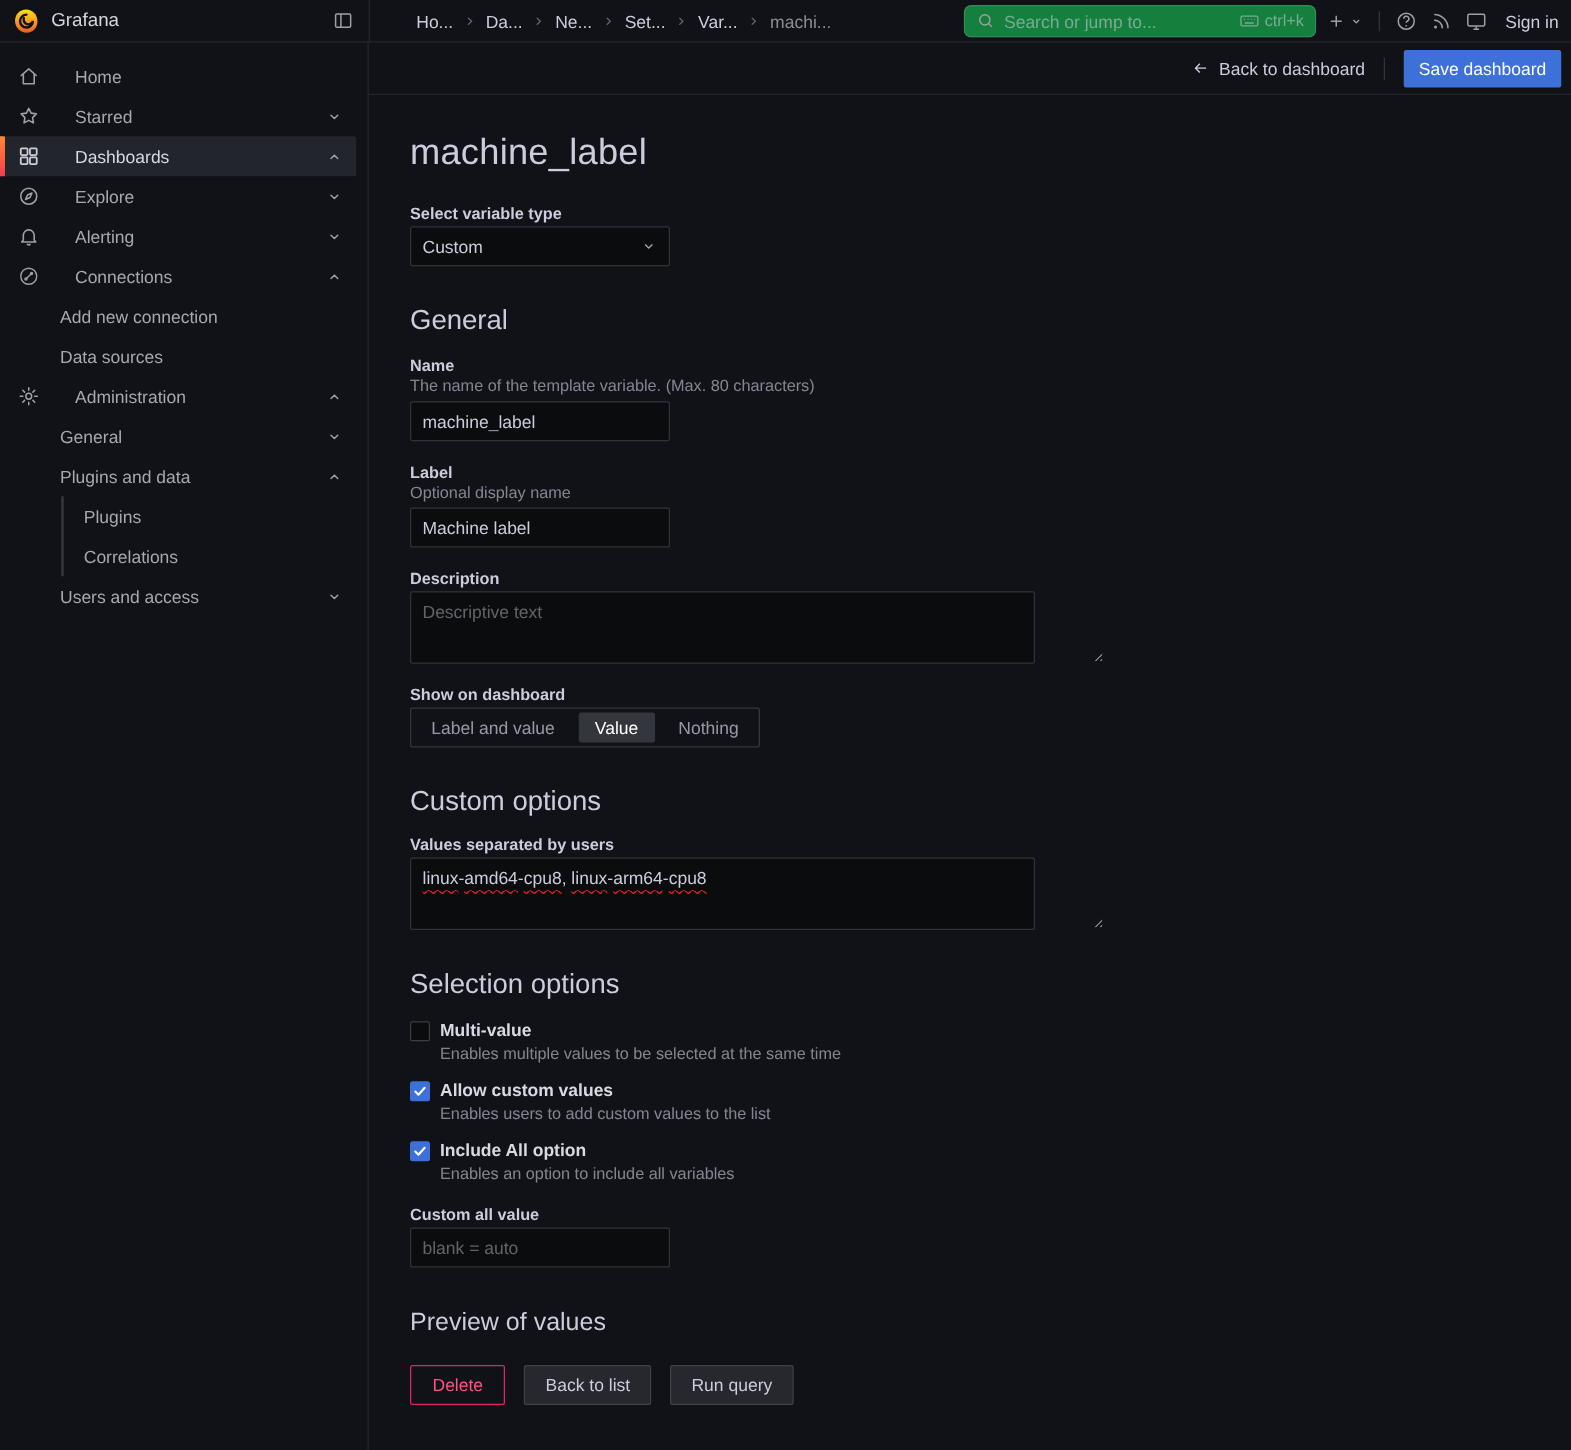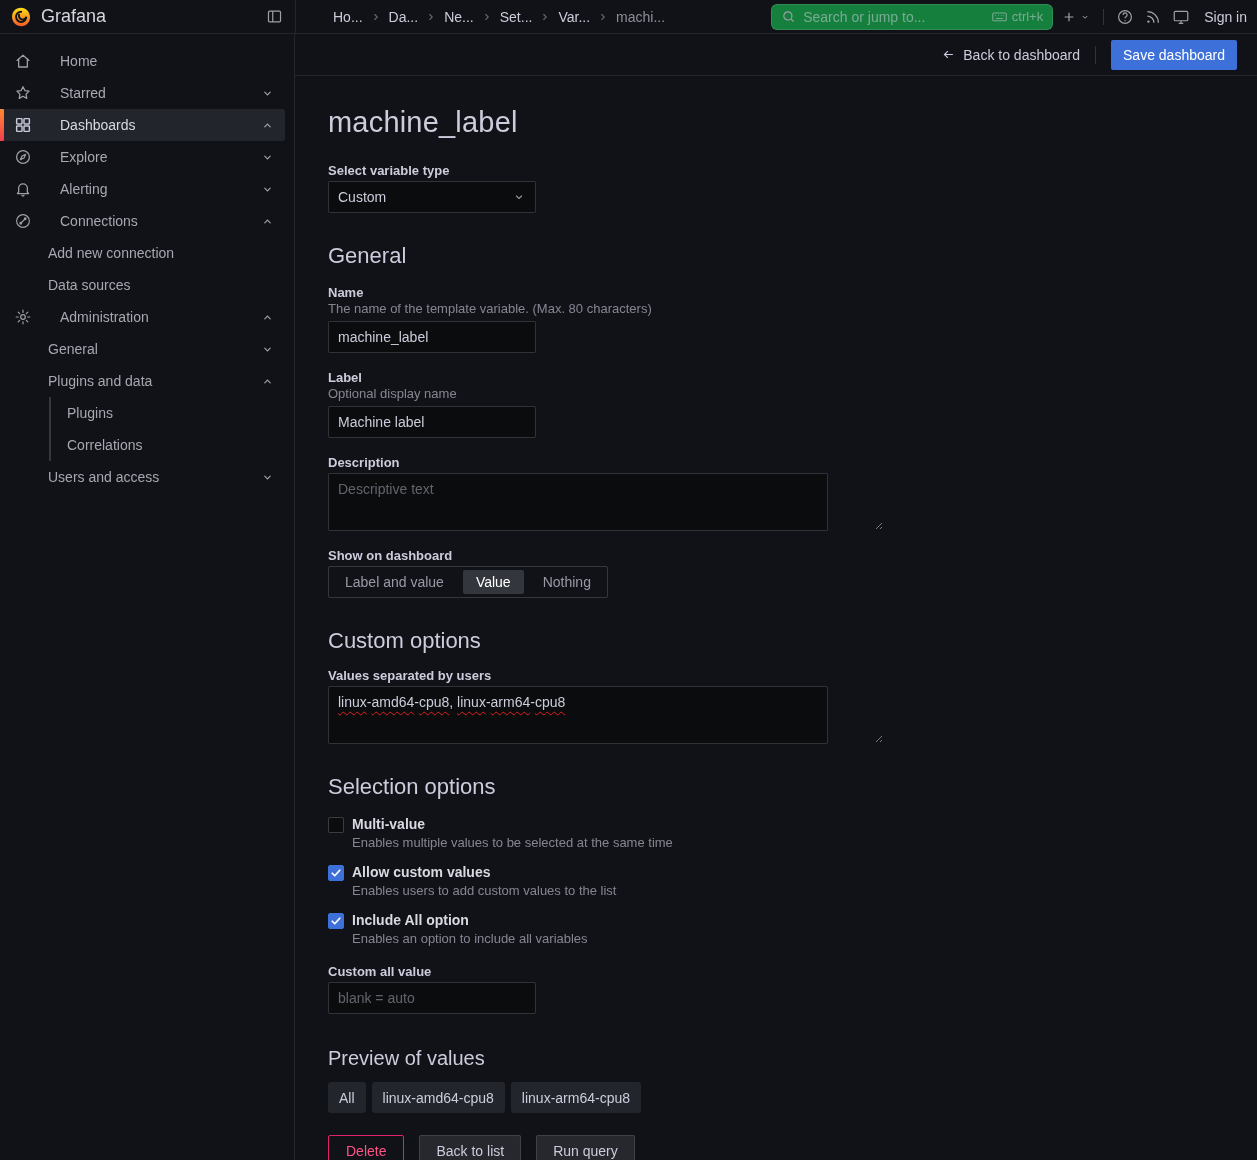--- a/index.html
+++ b/index.html
@@ -12,21 +12,21 @@
   }
   svg { display:block; }
   .ic { color:#9da0a8; }
 
   
   .header {
     height:34px; display:flex; align-items:stretch;
     border-bottom:1px solid rgba(204,204,220,.11);
   }
   .h-left { width:295px; flex:none; display:flex; align-items:center; padding:0 10px; }
-  .brand { margin-left:9px; font-size:18px; color:#d5d7e0; }
+  .brand { margin-left:9px; font-size:15px; color:#d5d7e0; }
   .icon-btn { background:none; border:none; cursor:pointer; color:#9da0a8; display:flex; align-items:center; justify-content:center; padding:2px; }
   .h-toggle { margin-left:auto; }
   .breadcrumbs { display:flex; align-items:center; gap:7px; padding-left:37px; border-left:1px solid rgba(204,204,220,.11); }
   .crumb { color:#ccccdc; cursor:pointer; white-space:nowrap; }
   .crumb.last { color:rgba(204,204,220,.65); cursor:default; }
   .crumb-sep { display:flex; color:rgba(204,204,220,.45); }
   .h-right { margin-left:auto; display:flex; align-items:center; gap:6px; padding-right:8px; }
   .searchbox {
     width:282px; height:26px; display:flex; align-items:center; gap:7px;
     background:#15803d; border:1px solid rgba(204,204,220,.16); border-radius:6px; padding:0 9px;
@@ -53,21 +53,21 @@
   .nav-item .nav-chev { position:absolute; right:11px; color:#9da0a8; display:flex; }
   .nav-item.active { background:#22252b; border-radius:0 2px 2px 0; }
   .nav-item.active::after { content:""; position:absolute; left:0; top:0; bottom:0; width:4px; border-radius:0 1px 1px 0;
     background:linear-gradient(180deg,#ff8833 0%,#f53e4c 100%); }
   .nav-item.active .nav-label { color:#d8dae3; }
   .nav-item.active .nav-ic { color:#ccccdc; }
 
   .main { flex:1; min-width:0; }
   .toolbar {
     height:42px; display:flex; align-items:center; justify-content:flex-end; gap:15px;
-    padding-right:20px; border-bottom:1px solid rgba(204,204,220,.11);
+    padding-right:8px; border-bottom:1px solid rgba(204,204,220,.11);
   }
   .back-link { display:flex; align-items:center; gap:7px; background:none; border:none; color:#ccccdc; font:inherit; cursor:pointer; }
   .tb-divider { width:1px; height:18px; background:rgba(204,204,220,.18); }
   .btn-primary {
     height:30px; padding:0 12px; background:#3d71d9; color:#fff; border:none; border-radius:2px;
     font:inherit; cursor:pointer;
   }
 
   
   .content { padding:30px 0 0 33px; }
@@ -496,25 +496,20 @@
               </div>
             </div>
           </div>
 
         <div class="mt18">
           <label class="fld-label">Custom all value</label>
           <input class="txt-input" placeholder="blank = auto" style="">
         </div>
 
         <h2 class="sub-h mt33 mb12">Preview of values</h2>
-        <div class="chips">
-            <span class="chip">All</span>
-            <span class="chip">linux-amd64-cpu8</span>
-            <span class="chip">linux-arm64-cpu8</span>
-          </div>
 
         <div class="actions mt22">
           <button class="btn-danger">Delete</button>
           <button class="btn-secondary">Back to list</button>
           <button class="btn-secondary">Run query</button>
         </div>
 
       </div>
     </div>
   </div>

